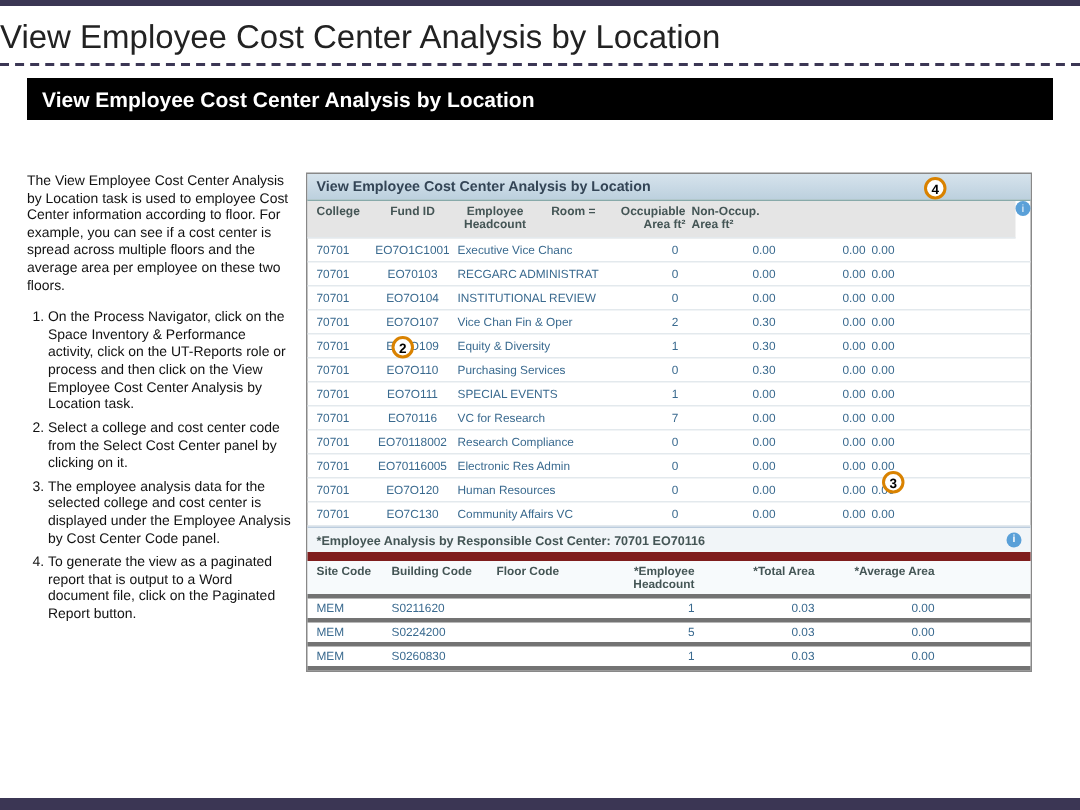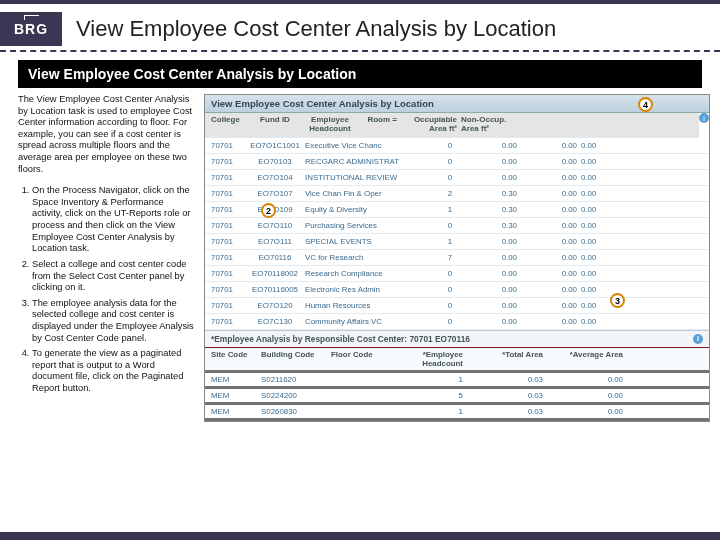--- a/index.html
+++ b/index.html
@@ -3,55 +3,54 @@
 <meta charset="utf-8">
 <style>
   * { box-sizing: border-box; margin: 0; padding: 0; }
   body { font-family: Arial, sans-serif; width: 720px; height: 540px; background: #fff; overflow: hidden; }
   .topband { height: 4px; background: #3b3654; }
   .header { display: flex; align-items: center; padding: 8px 14px 4px 0; border-bottom: 2px dashed #3b3654; }
   .logo { width: 62px; height: 34px; background: #3b3654; color: #fff; font-size: 14px; font-weight: bold; display: flex; align-items: center; justify-content: center; margin-right: 14px; letter-spacing: 1px; position: relative; }
   .logo::before { content:""; position:absolute; top:3px; left:24px; width:14px; height:4px; border:1px solid #fff; border-bottom:none; border-right:none; }
   .page-title { font-size: 22px; color: #222; flex: 1; }
   .subheader { background: #000; color: #fff; font-size: 14px; font-weight: bold; padding: 6px 10px; margin: 8px 18px 0 18px; }
-  .content { display: flex; padding: 6px 10px 10px 18px; gap: 8px; }
+  .content { display: flex; padding: 6px 32px 10px 18px; gap: 8px; margin-top: 29px; }
   .leftcol { width: 178px; font-size: 9.3px; line-height: 1.25; color: #111; }
   .intro { margin-bottom: 10px; }
   .steps { padding-left: 14px; }
   .steps li { margin-bottom: 4px; }
   .rightcol { flex: 1; border: 1px solid #888; position: relative; font-size: 8.4px; color: #444; }
   .panel-title { background: linear-gradient(#d6e3ec,#bcd0de); border-bottom: 1px solid #8aa; padding: 3px 6px; font-size: 9.5px; font-weight: bold; color: #345; }
   .sel-row { display: flex; justify-content: space-between; padding: 3px 6px; border-bottom: 1px solid #cfd8dc; background: #f4f8fb; font-size: 8.2px; color: #567; font-weight: bold; }
   .thead, .trow { display: flex; padding: 2px 4px; border-bottom: 1px solid #e3e9ed; }
   .thead { background: #e5e5e5; font-weight: bold; color: #455; font-size: 8px; line-height:1.1; }
   .thead .cell, .trow .cell { padding: 1px 2px; }
   .c-college { width: 38px; }
   .c-fund { width: 56px; text-align: center; }
   .c-name { width: 120px; }
   .c-head { width: 54px; text-align: center; }
   .c-room { width: 42px; text-align: right; }
   .c-occ { width: 60px; text-align: right; }
   .c-nonocc { width: 54px; text-align: left; }
   .trow .cell { color: #3a6a8f; font-size: 7.9px; }
-  .bottom-title { background: #f1f5f8; padding: 3px 6px; font-size: 8.4px; font-weight: bold; color: #455; border-top:1px solid #bcd; border-bottom:1px solid #7f1d1d; position:relative;}
+  .bottom-title { background: #f1f5f8; padding: 3px 6px; font-size: 8.4px; font-weight: bold; color: #455; border-top:1px solid #bcd; border-bottom:6px solid #7f1d1d; position:relative;}
   .bhead, .brow { display: flex; padding: 2px 6px; border-bottom: 3px solid #737373; font-size: 7.9px; }
   .bhead { font-weight: bold; color:#455; background:#f7fafc; }
   .b-site{width:50px;} .b-bldg{width:70px;} .b-floor{width:60px;} .b-head{width:72px;text-align:right;} .b-tarea{width:80px;text-align:right;} .b-avg{width:80px;text-align:right;}
   .brow .bcell { color:#3a6a8f; }
   .callout { position: absolute; width: 15px; height: 15px; border: 2px solid #d98200; border-radius: 50%; background: #fff; color: #000; font-size: 9px; font-weight: bold; display: flex; align-items: center; justify-content: center; z-index: 5; }
   .info-i { width:10px;height:10px;border-radius:50%;background:#5aa0d8;color:#fff;font-size:7px;display:inline-flex;align-items:center;justify-content:center;float:right; }
   .paginated-link { color:#3a6a8f; text-decoration:none; font-size:8px; }
   .botband { height: 8px; background: #3b3654; position: absolute; bottom: 0; left: 0; right: 0; }
 </style>
 </head>
 <body>
 
 <div class="topband"></div>
 <div class="header">
-  <div class="logo">BRG</div>
   <div class="page-title">View Employee Cost Center Analysis by Location</div>
 </div>
 <div class="subheader">View Employee Cost Center Analysis by Location</div>
 
 <div class="content">
   <div class="leftcol">
     <p class="intro">The View Employee Cost Center Analysis by Location task is used to employee Cost Center information according to floor. For example, you can see if a cost center is spread across multiple floors and the average area per employee on these two floors.</p>
     <ol class="steps">
       <li>On the Process Navigator, click on the Space Inventory &amp; Performance activity, click on the UT-Reports role or process and then click on the View Employee Cost Center Analysis by Location task.</li>
       <li>Select a college and cost center code from the Select Cost Center panel by clicking on it.</li>

